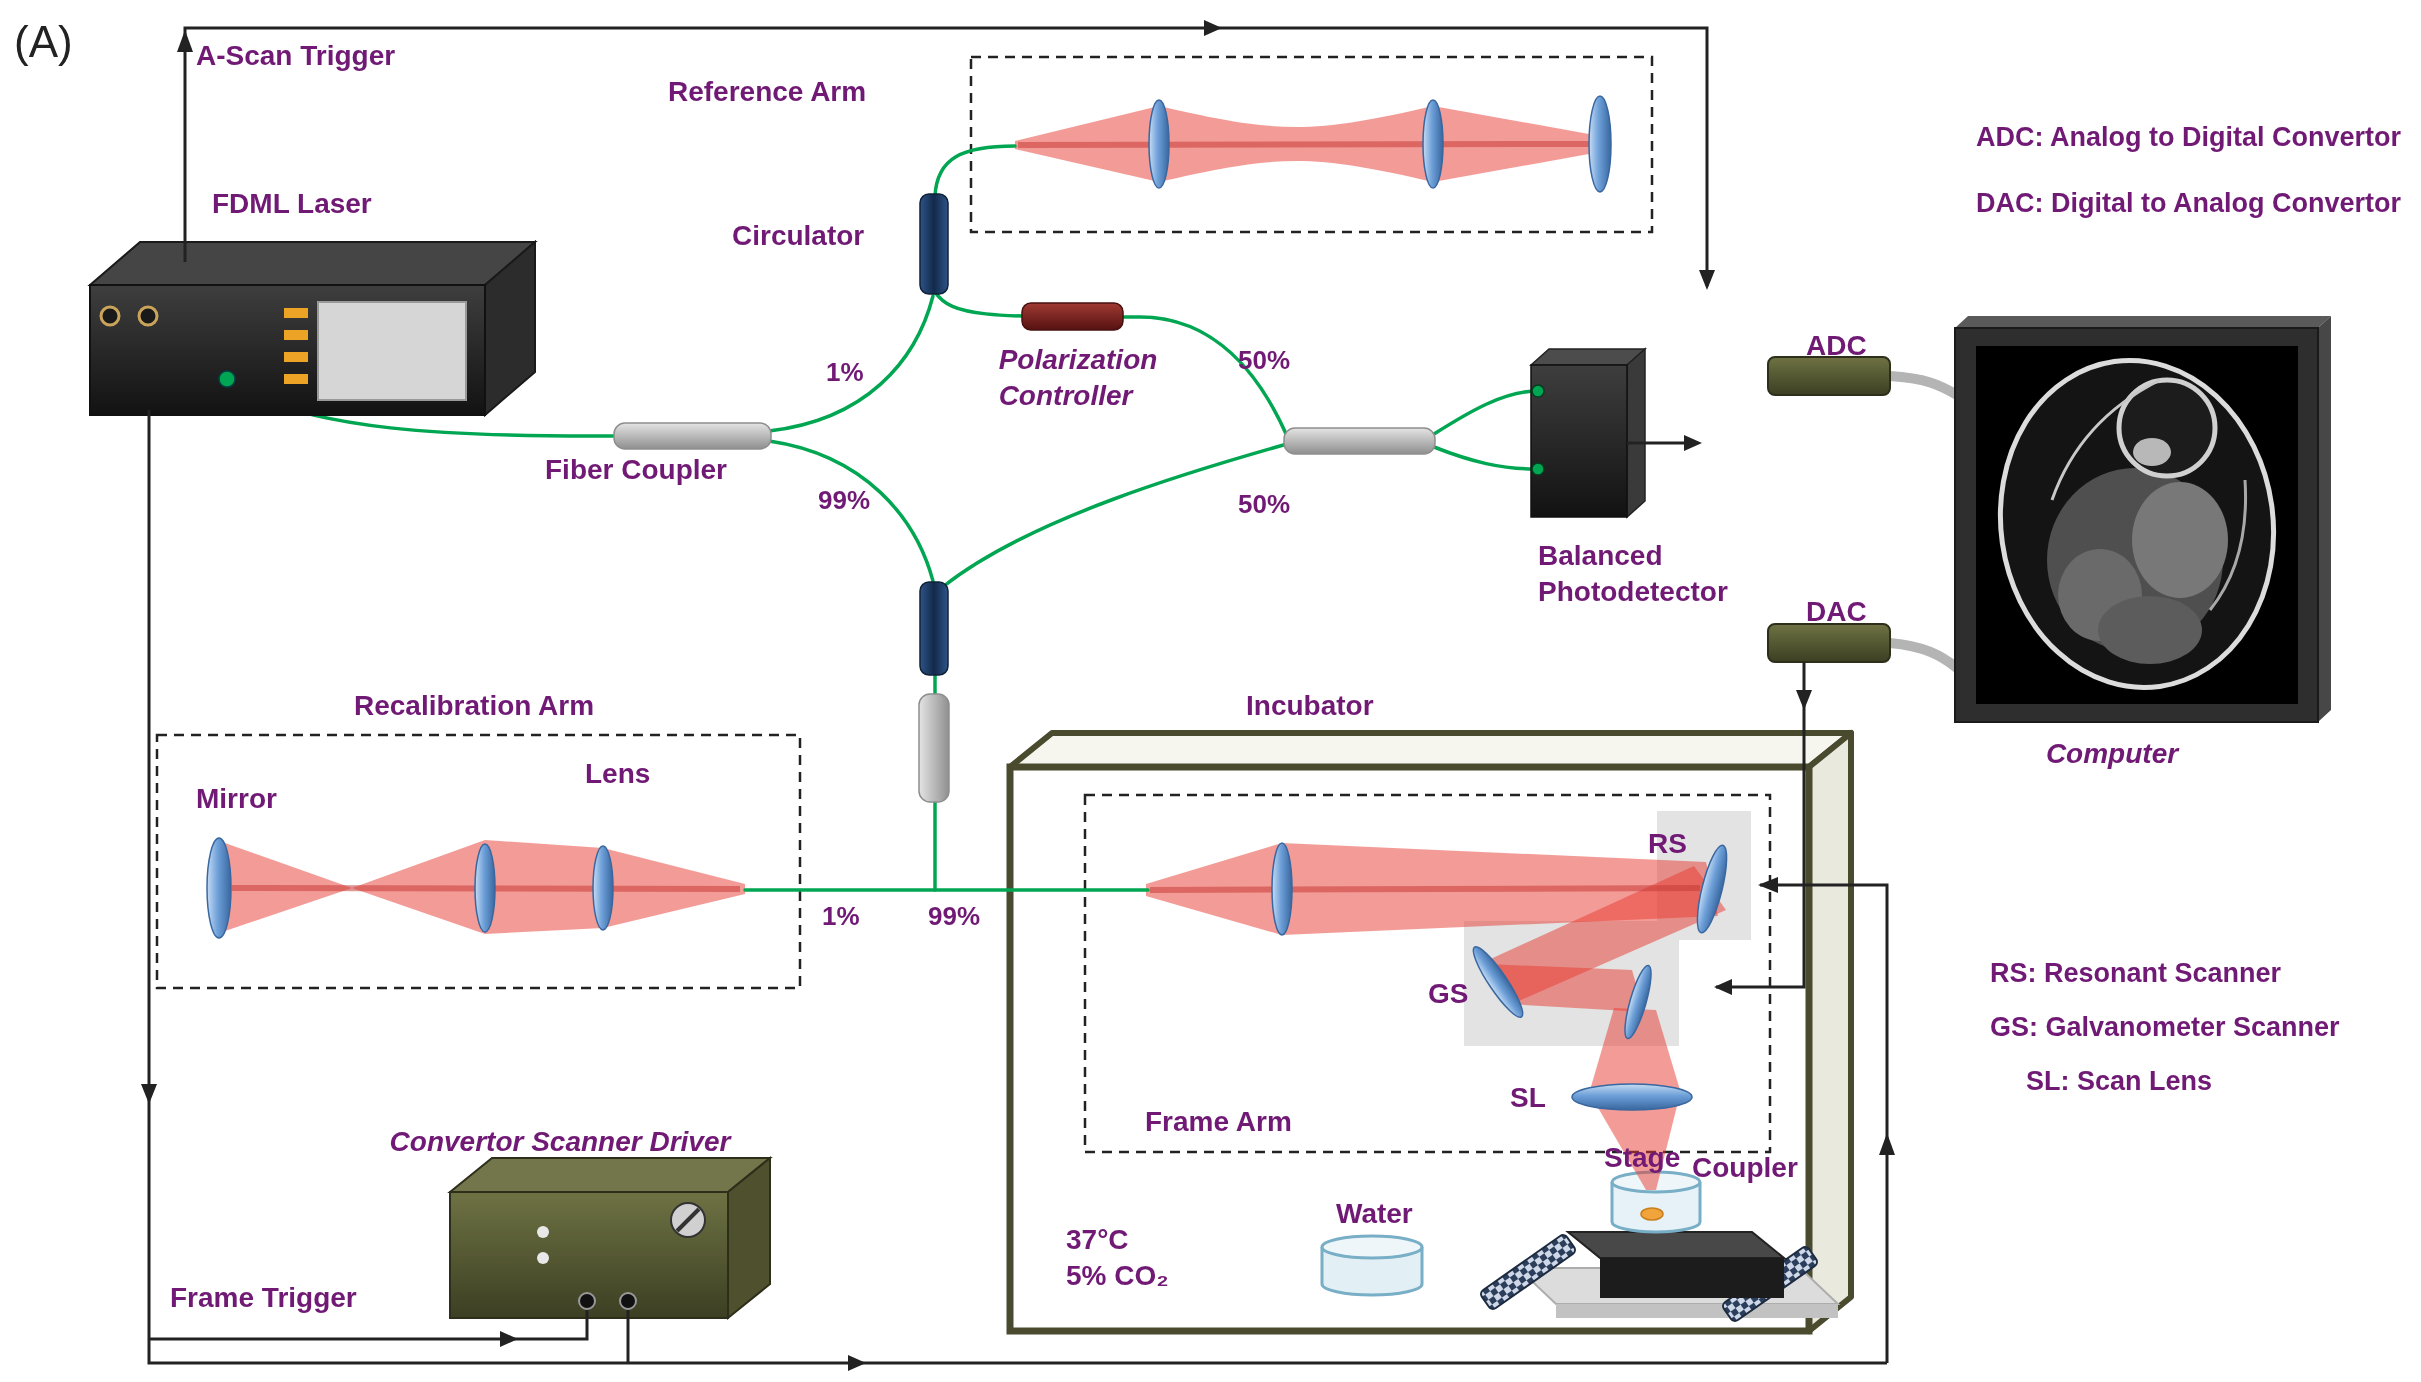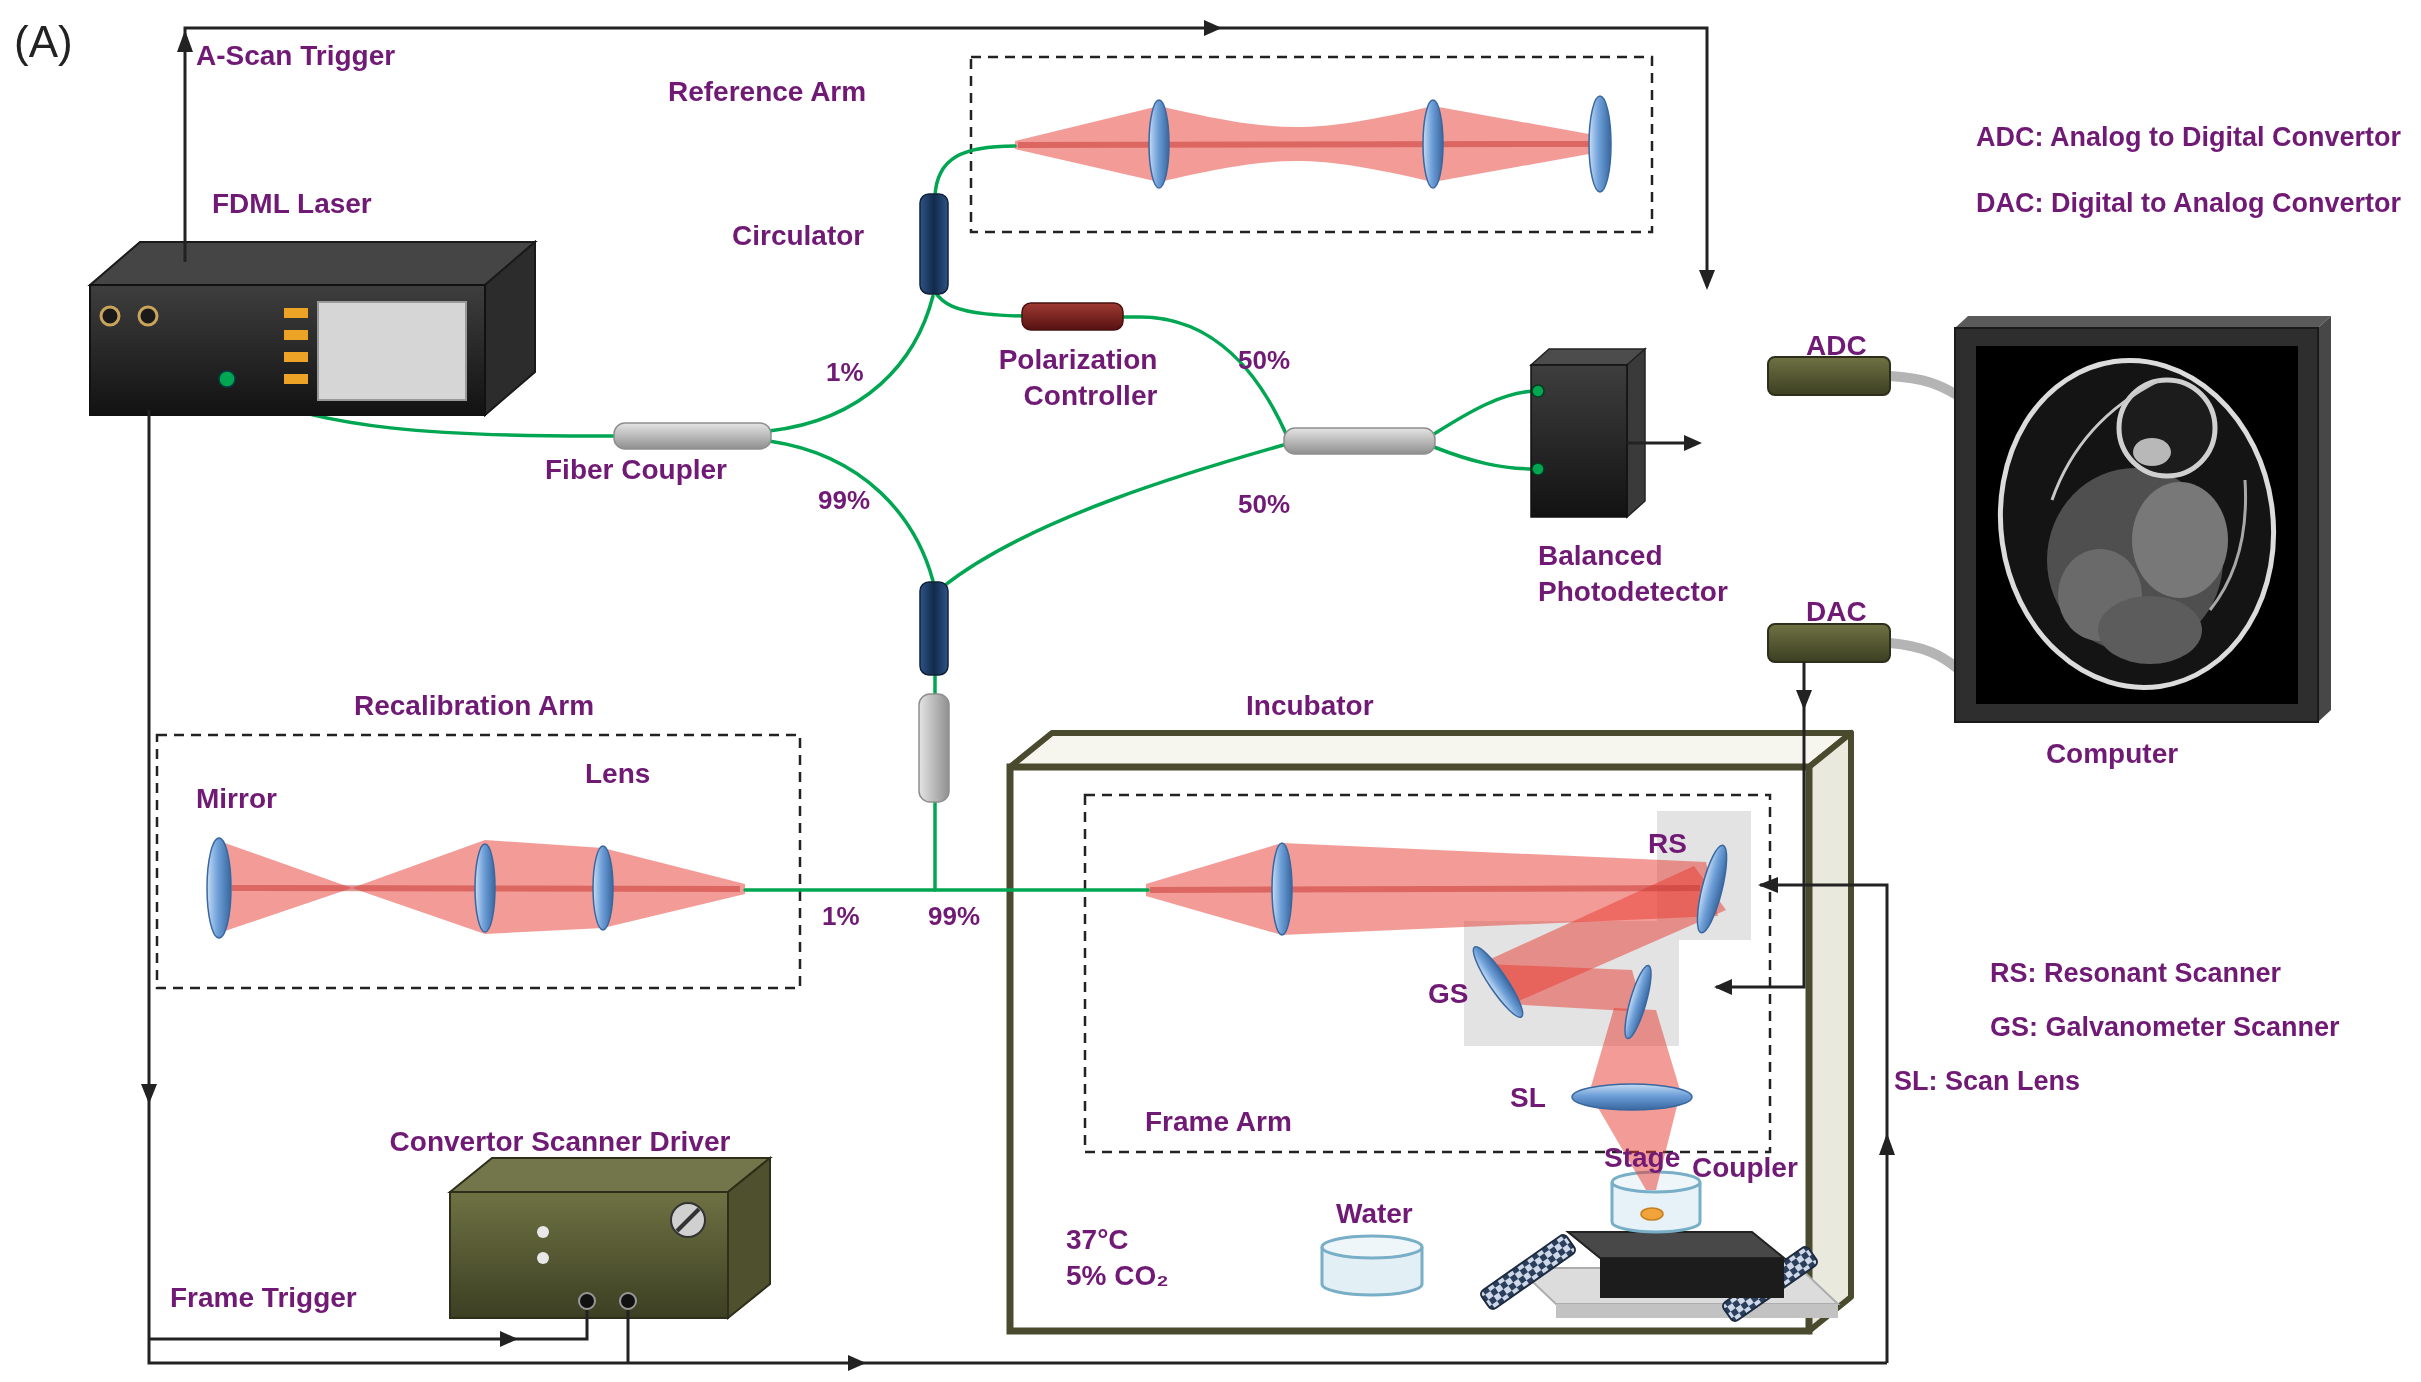--- a/index.html
+++ b/index.html
@@ -12,21 +12,21 @@
   }
   #diagram-svg { position:absolute; left:0; top:0; }
   .lbl {
     position:absolute;
     font-weight:700;
     color:#701a75;
     font-size:28px;
     line-height:1.28;
     white-space:nowrap;
   }
-  .lbl.center { transform:translateX(-50%); text-align:right; }
+  .lbl.center { transform:translateX(-50%); text-align:left;font-style:italic; }
   .lbl.pct { font-size:26px; }
   .lbl.def { font-size:27px;margin-left:28px; }
   .panel { font-weight:400; font-size:44px; color:#222; }
 </style>
 </head>
 <body>
 
 <svg id="diagram-svg" width="2421" height="1382" viewBox="0 0 2421 1382">
   <defs>
     <linearGradient id="lensV" x1="0" y1="0" x2="1" y2="0">
@@ -294,15 +294,15 @@
 <div class="lbl" style="left:1648px;top:826px">RS</div>
 <div class="lbl" style="left:1428px;top:976px">GS</div>
 <div class="lbl" style="left:1510px;top:1080px">SL</div>
 <div class="lbl" style="left:1692px;top:1150px">Coupler</div>
 <div class="lbl" style="left:1604px;top:1140px">Stage</div>
 <div class="lbl" style="left:1336px;top:1196px">Water</div>
 <div class="lbl" style="left:1066px;top:1222px">37°C</div>
 <div class="lbl" style="left:1066px;top:1258px">5% CO₂</div>
 <div class="lbl def" style="left:1962px;top:956px">RS: Resonant Scanner</div>
 <div class="lbl def" style="left:1962px;top:1010px">GS: Galvanometer Scanner</div>
-<div class="lbl def" style="left:1866px;top:1064px">SL: Scan Lens</div>
+<div class="lbl def" style="left:1998px;top:1064px">SL: Scan Lens</div>
 <div class="lbl center" style="left:560px;top:1124px">Convertor Scanner Driver</div>
 <div class="lbl" style="left:170px;top:1280px">Frame Trigger</div>
 
 </body></html>

